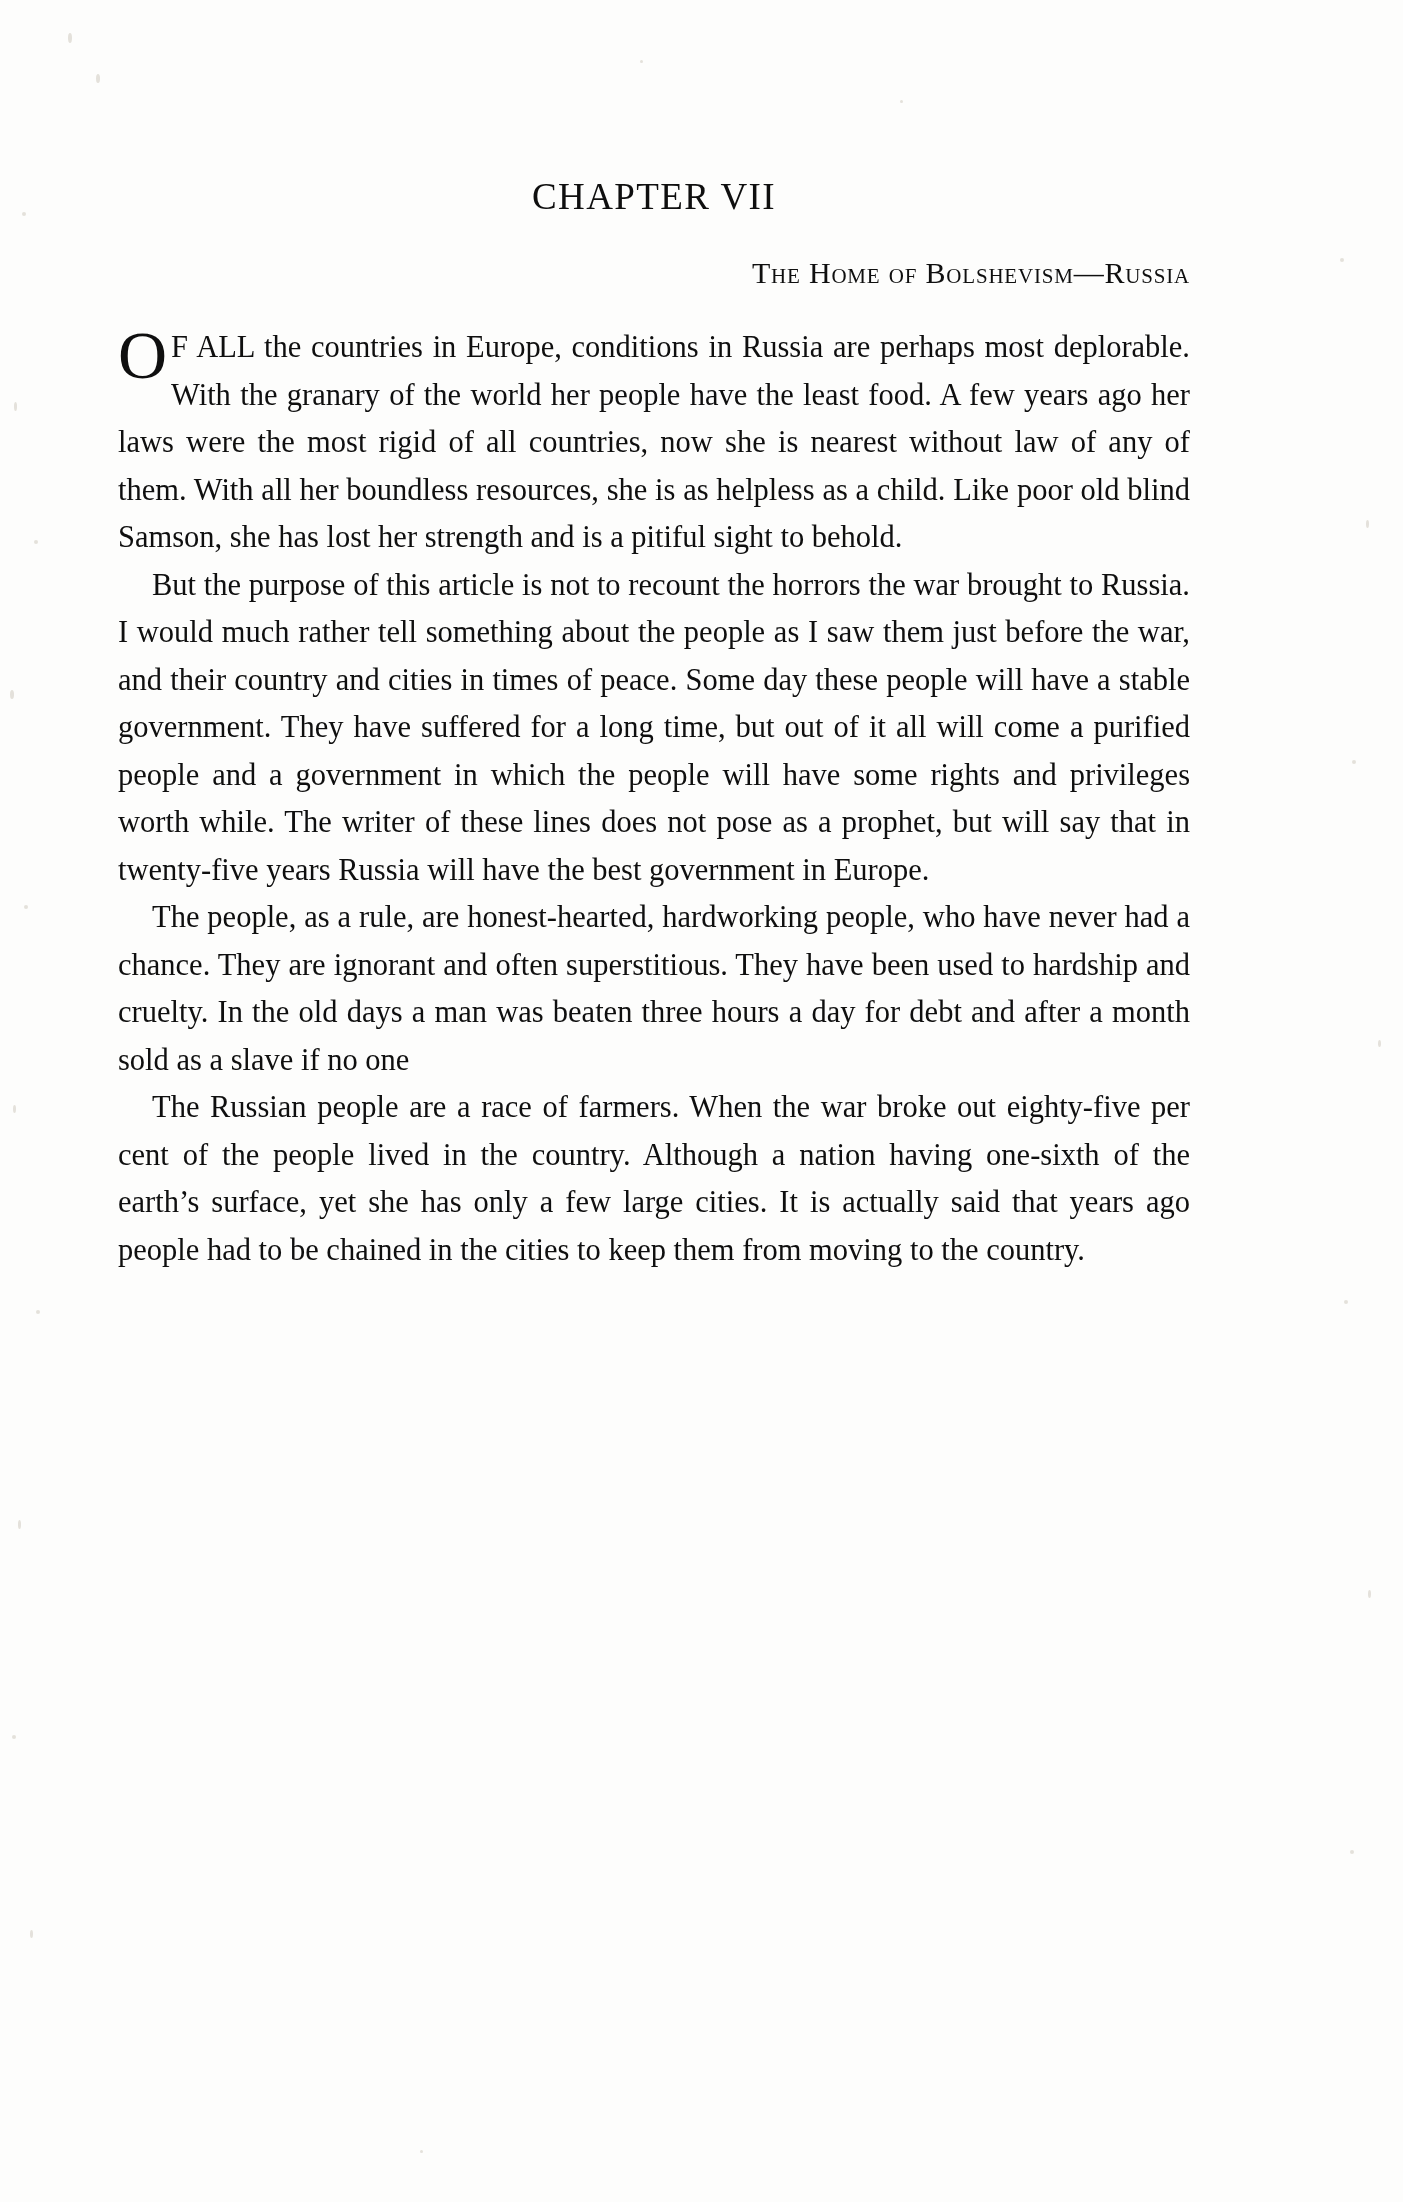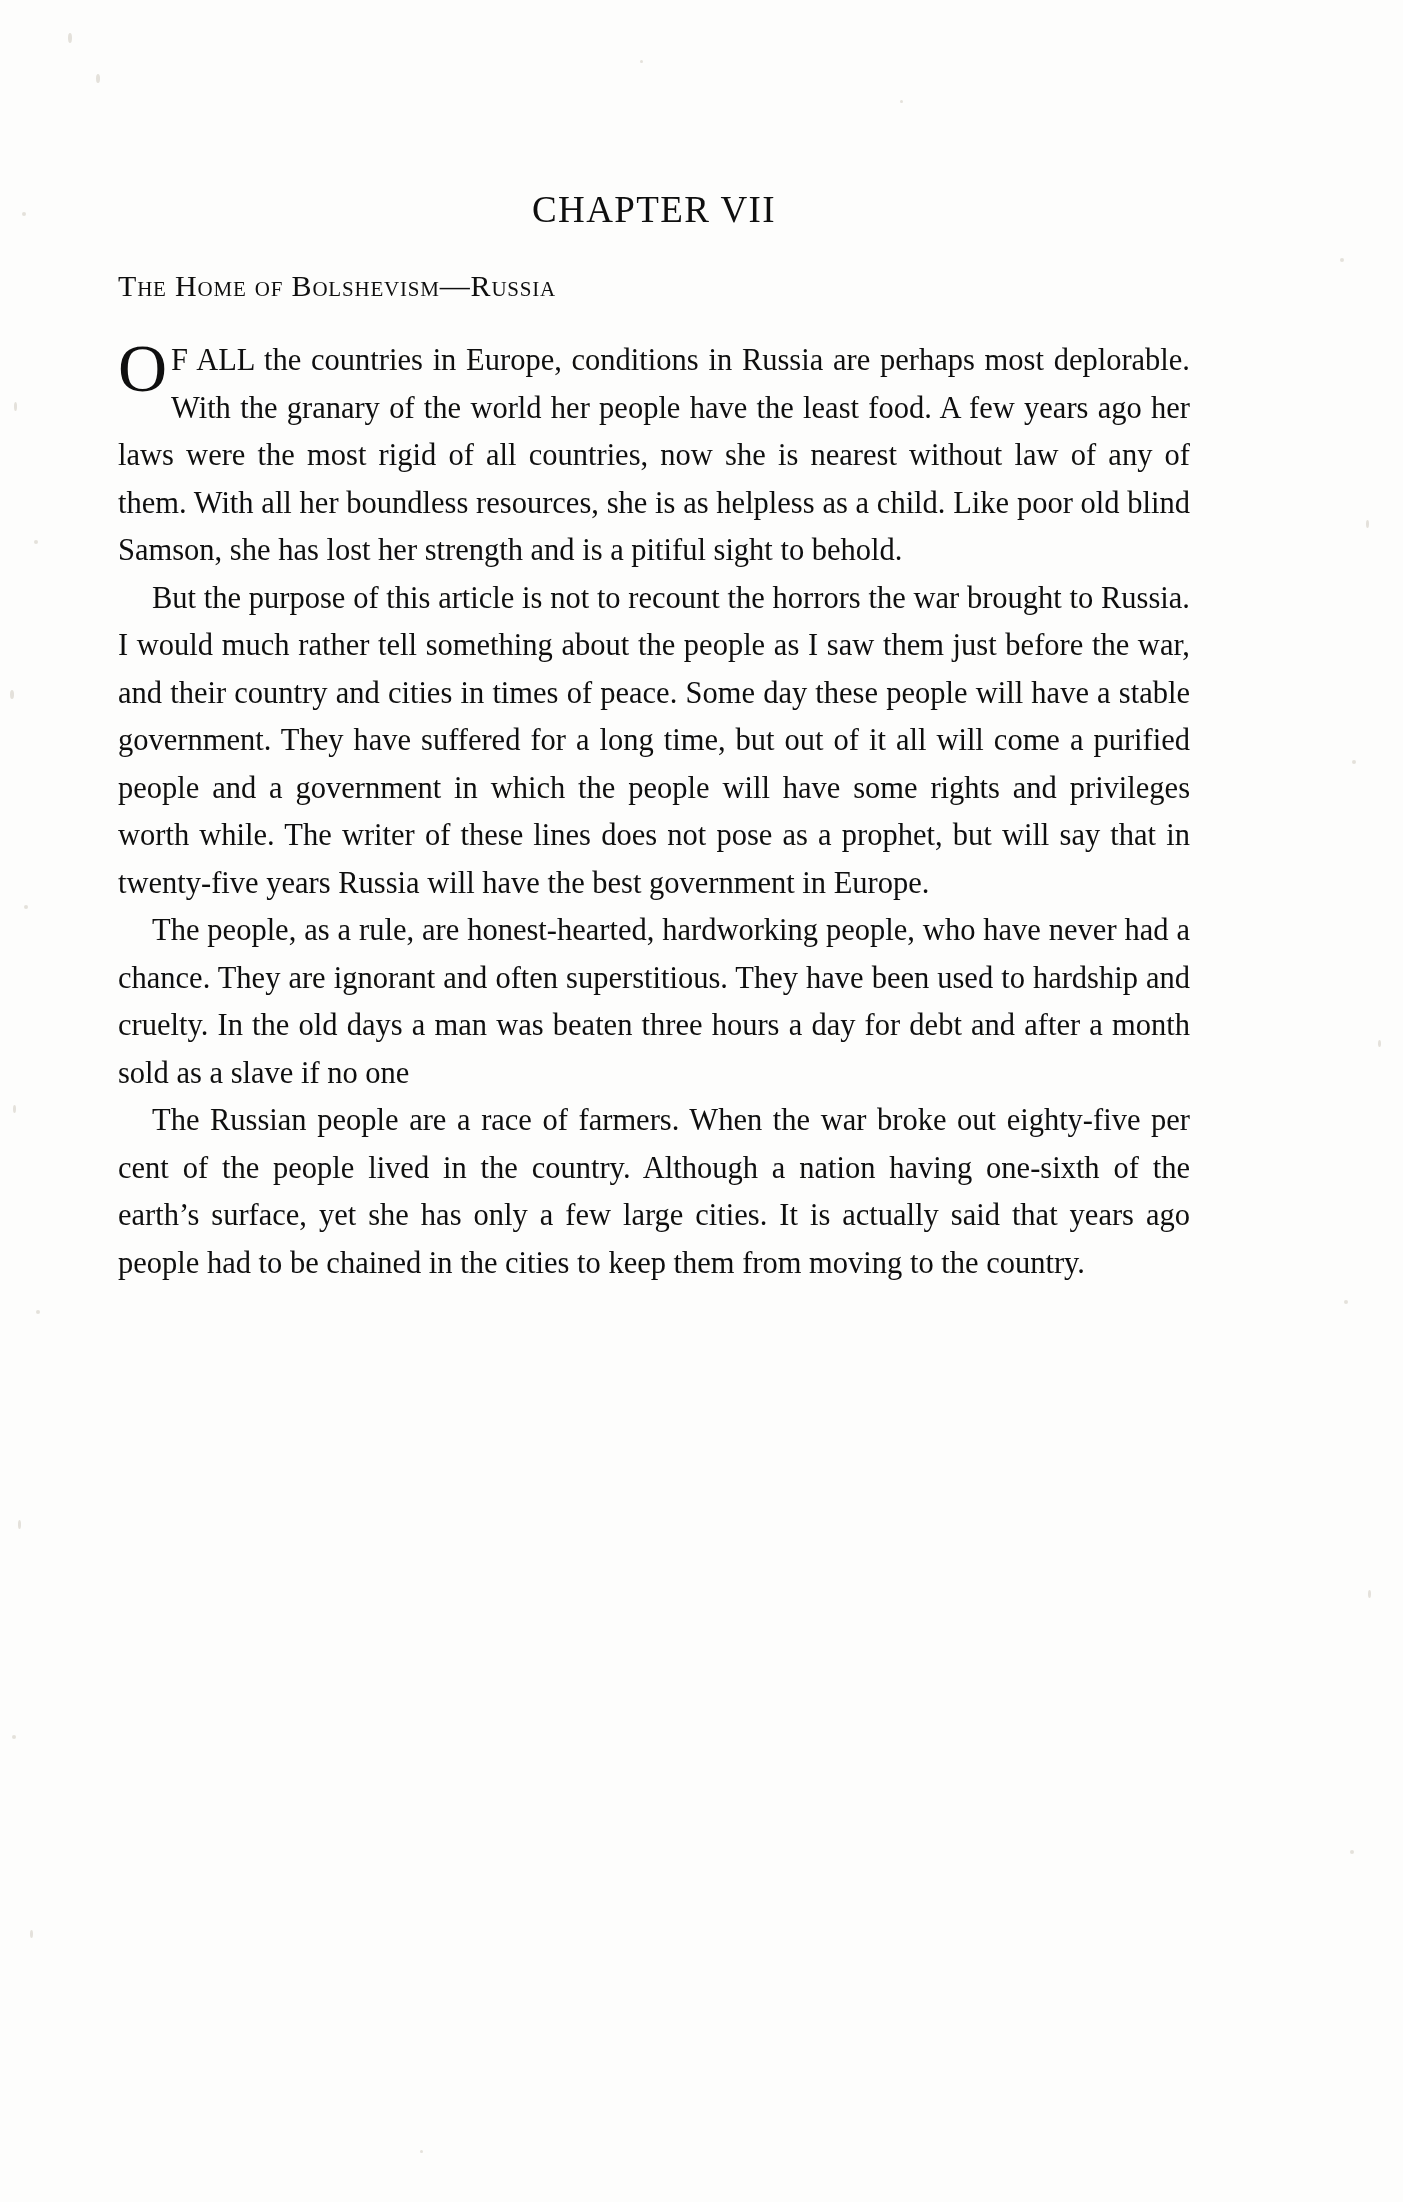--- a/index.html
+++ b/index.html
@@ -26,32 +26,32 @@
   
   .speckle {
     position: absolute;
     background: #cfcabf;
     border-radius: 50%;
     opacity: .55;
   }
   .content {
     position: absolute;
     left: 118px;
-    top: 13px;
+    top: 0;
     width: 1072px;
   }
   .chapter-number {
     text-align: center;
     font-size: 37px;
     letter-spacing: 1.4px;
     margin-top: 175px;
     font-family: "Liberation Serif", serif;
   }
   .chapter-title {
-    text-align: left;
+    text-align: right;
     font-size: 30px;
     margin-top: 38px;
     letter-spacing: 0.8px;
     font-variant: small-caps;
     font-family: "Liberation Serif", serif;
   }
   .body-text {
     margin-top: 34px;
     font-size: 30.5px;
     line-height: 47.5px;

